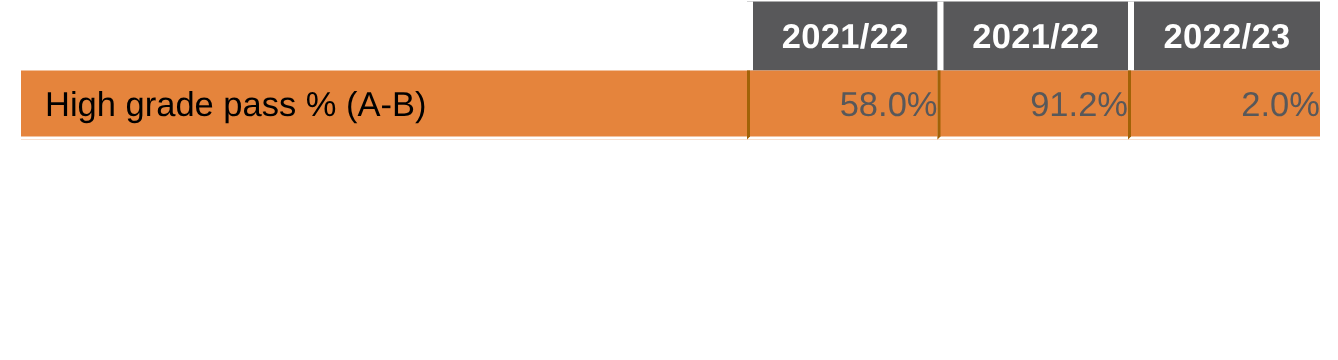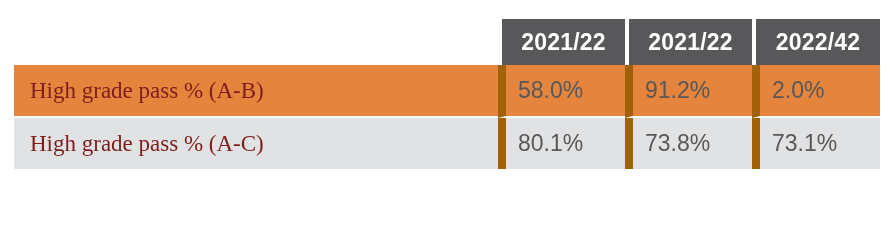--- a/index.html
+++ b/index.html
@@ -18,21 +18,21 @@
     position: absolute;
     left: 0;
     top: 0;
     width: 892px;
     height: 156px;
   }
 
   .results-table {
     position: absolute;
     left: 14px;
-    top: 19px;
+    top: 1px;
     width: 866px;
     border-collapse: separate;
     border-spacing: 0;
     table-layout: fixed;
   }
 
   
   col.col-label { width: 484px; }
   col.col-data  { width: 127px; }
   col.col-data-last { width: 128px; }
@@ -67,38 +67,37 @@
   .row-orange .cell-data {
     background: #e5843c;
   }
 
   .row-grey .cell-label,
   .row-grey .cell-data {
     background: #e1e2e3;
   }
 
   .cell-label {
-    color: #7f1d1d;
+    color: #000000;
     font-size: 23px;
     text-align: left;
     vertical-align: middle;
     padding: 0 0 0 16px;
     height: 46px;
     box-sizing: border-box;
-    font-family: Liberation Serif, serif;
   }
 
   .cell-data {
     color: #58585a;
     font-size: 23px;
-    text-align: left;
+    text-align: right;
     vertical-align: middle;
-    padding: 12px;
+    padding: 0;
     height: 46px;
-    border-left: 8px solid #a16207;
+    border-left: 2px solid #a16207;
     box-sizing: border-box;
   }
 
   
   .row-orange .cell-label,
   .row-orange .cell-data {
     border-bottom: 2px solid #ffffff;
   }
 
   
@@ -112,31 +111,25 @@
       <col class="col-label">
       <col class="col-data">
       <col class="col-data">
       <col class="col-data-last">
     </colgroup>
     <thead>
       <tr class="head-row">
         <th class="head-blank"></th>
         <th class="head-cell">2021/22</th>
         <th class="head-cell">2021/22</th>
-        <th class="head-cell">2022/42</th>
+        <th class="head-cell">2022/23</th>
       </tr>
     </thead>
     <tbody>
       <tr class="body-row row-orange">
         <td class="cell-label">High grade pass % (A-B)</td>
         <td class="cell-data">58.0%</td>
         <td class="cell-data">91.2%</td>
         <td class="cell-data">2.0%</td>
       </tr>
-      <tr class="body-row row-grey">
-        <td class="cell-label">High grade pass % (A-C)</td>
-        <td class="cell-data">80.1%</td>
-        <td class="cell-data">73.8%</td>
-        <td class="cell-data">73.1%</td>
-      </tr>
     </tbody>
   </table>
 </div>
 
 </body></html>

